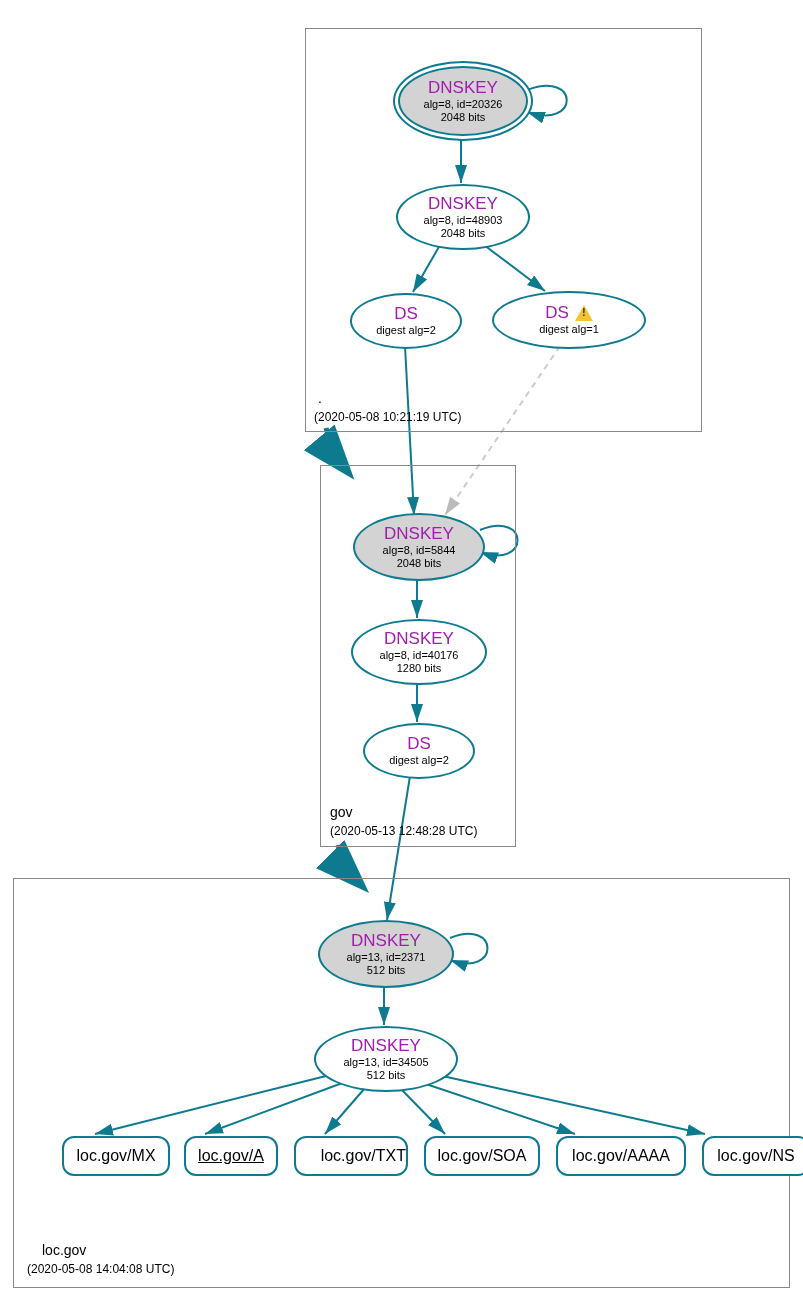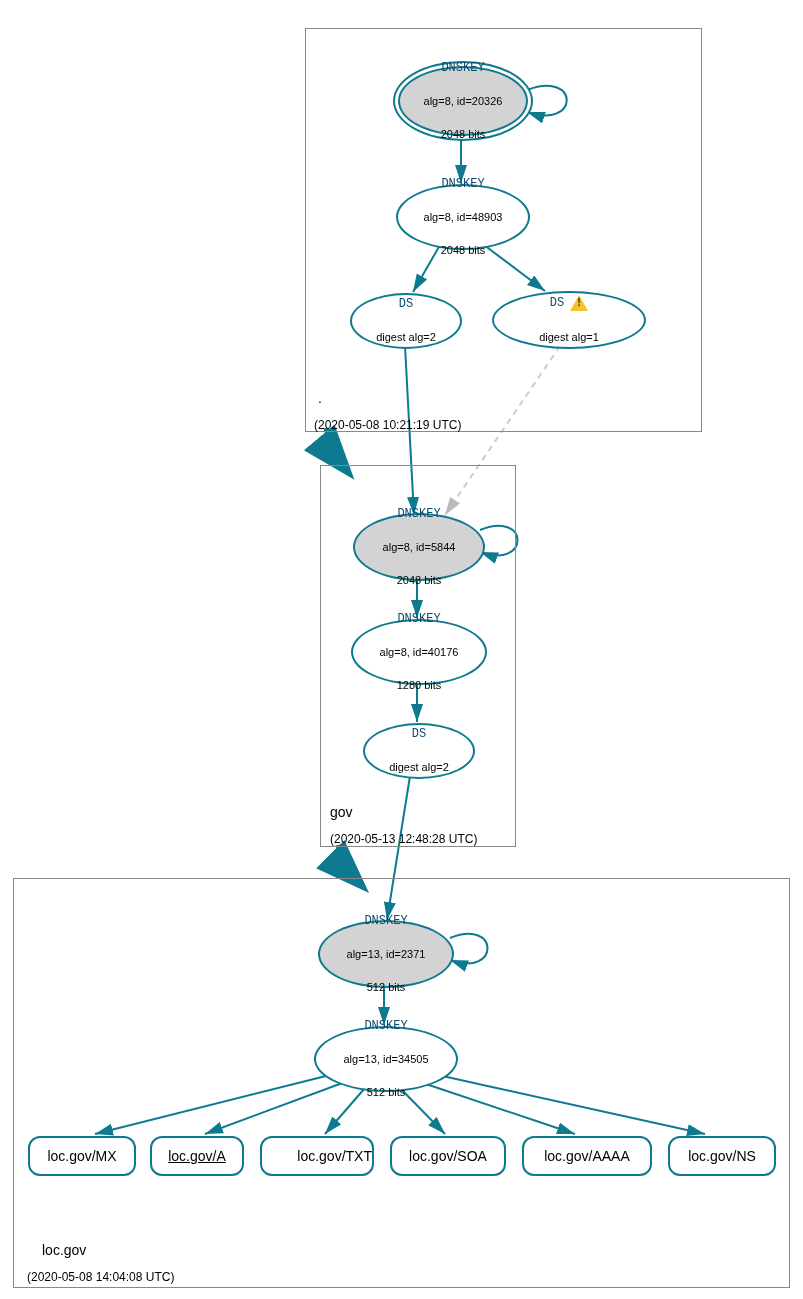--- a/index.html
+++ b/index.html
@@ -23,53 +23,53 @@
   }
   .zone-label {
     position: absolute;
     font-size: 14px;
     color: #000;
   }
   .zone-time {
     position: absolute;
     font-size: 12px;
     color: #000;
-    margin-top: 8px;
   }
   .node {
     position: absolute;
     display: flex;
     flex-direction: column;
     align-items: center;
     justify-content: center;
     text-align: center;
   }
   .ellipse {
     border: 2px solid #0d7a8f;
     border-radius: 50%;
   }
   .double-ellipse {
     border: 2px solid #0d7a8f;
     border-radius: 50%;
     box-shadow: 0 0 0 3px white, 0 0 0 5px #0d7a8f;
   }
   .gray-fill { background: #d3d3d3; }
   .white-fill { background: white; }
-  .title { font-size: 12px; font-weight: normal; color: #0c4a6e; font-family: Liberation Mono, monospace; }
-  .sub { font-size: 11px; color: #000; line-height: 1.2; margin-top: 20px; }
+  .title { font-size: 17px; font-weight: normal; color: #a21caf; }
+  .sub { font-size: 11px; color: #000; line-height: 1.2; }
   .rrect {
     border: 2px solid #0d7a8f;
     border-radius: 12px;
     background: white;
     height: 36px;
     display: flex;
     align-items: center;
     justify-content: center;
-    font-size: 14px;
+    font-size: 16px;
     color: #000;
+    margin-left: 34px;
   }
   .warn-icon {
     display: inline-block;
     width: 18px;
     height: 16px;
     position: relative;
     vertical-align: middle;
   }
   .warn-icon::before {
     content: "";

